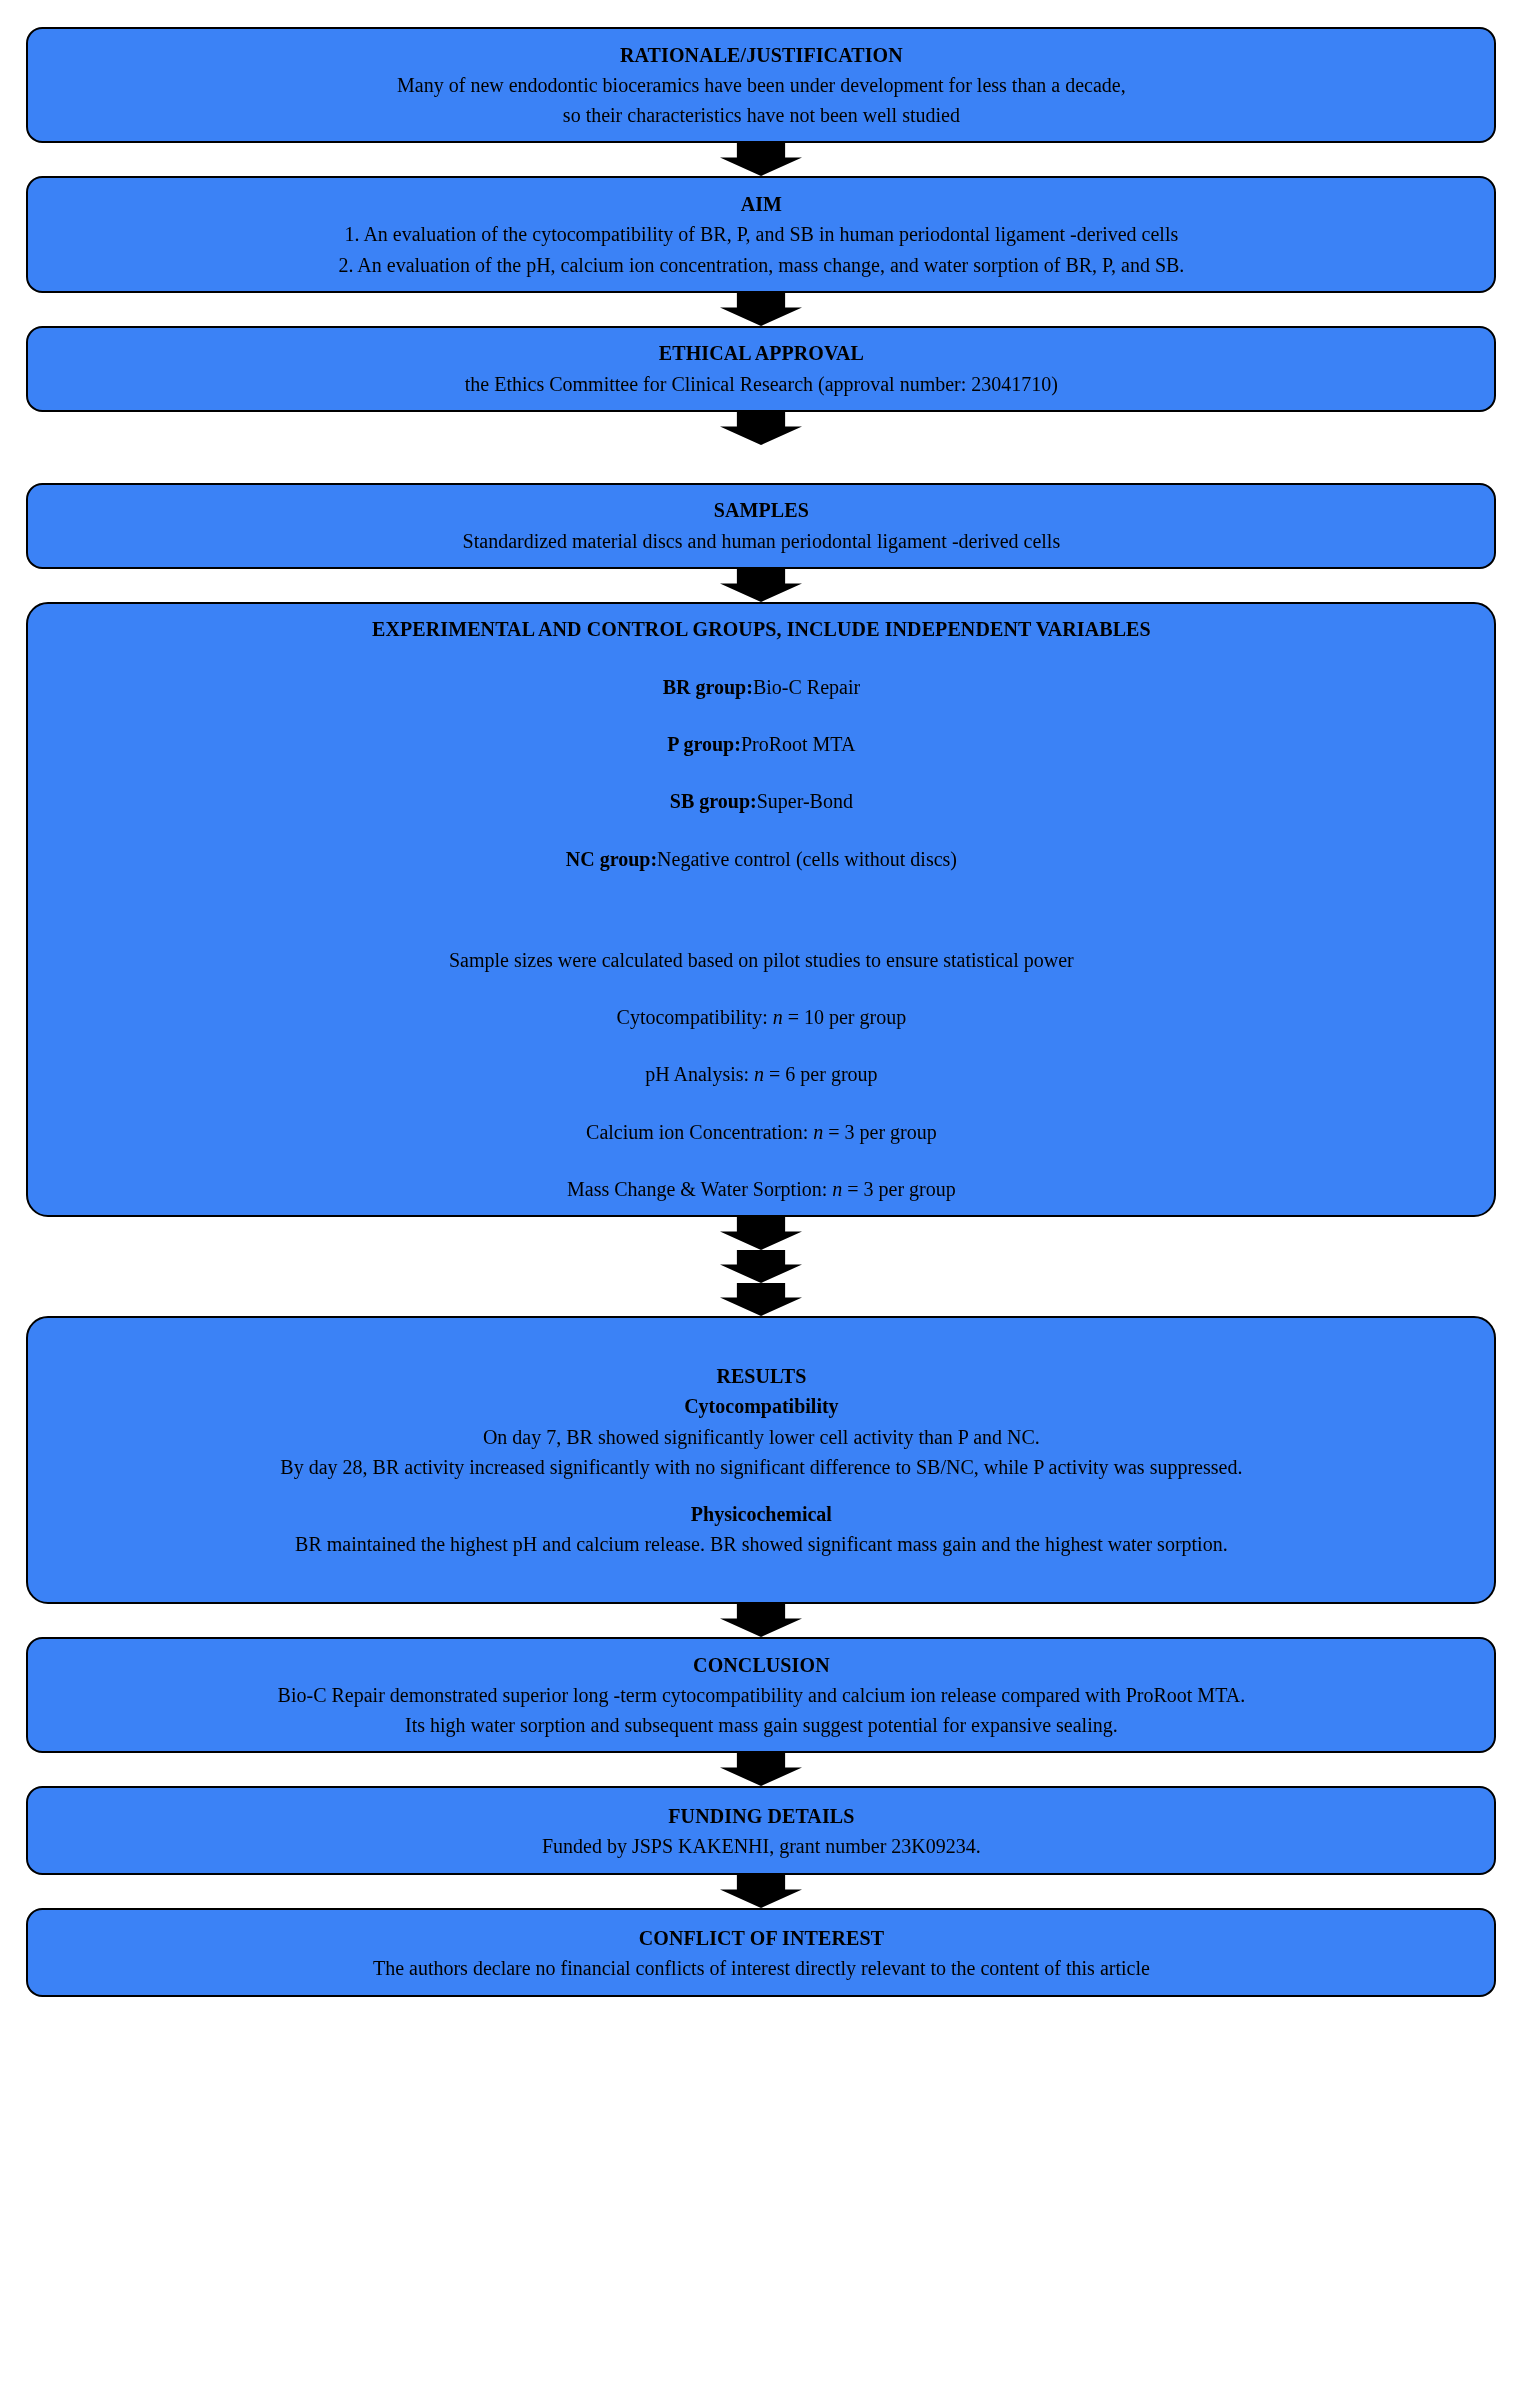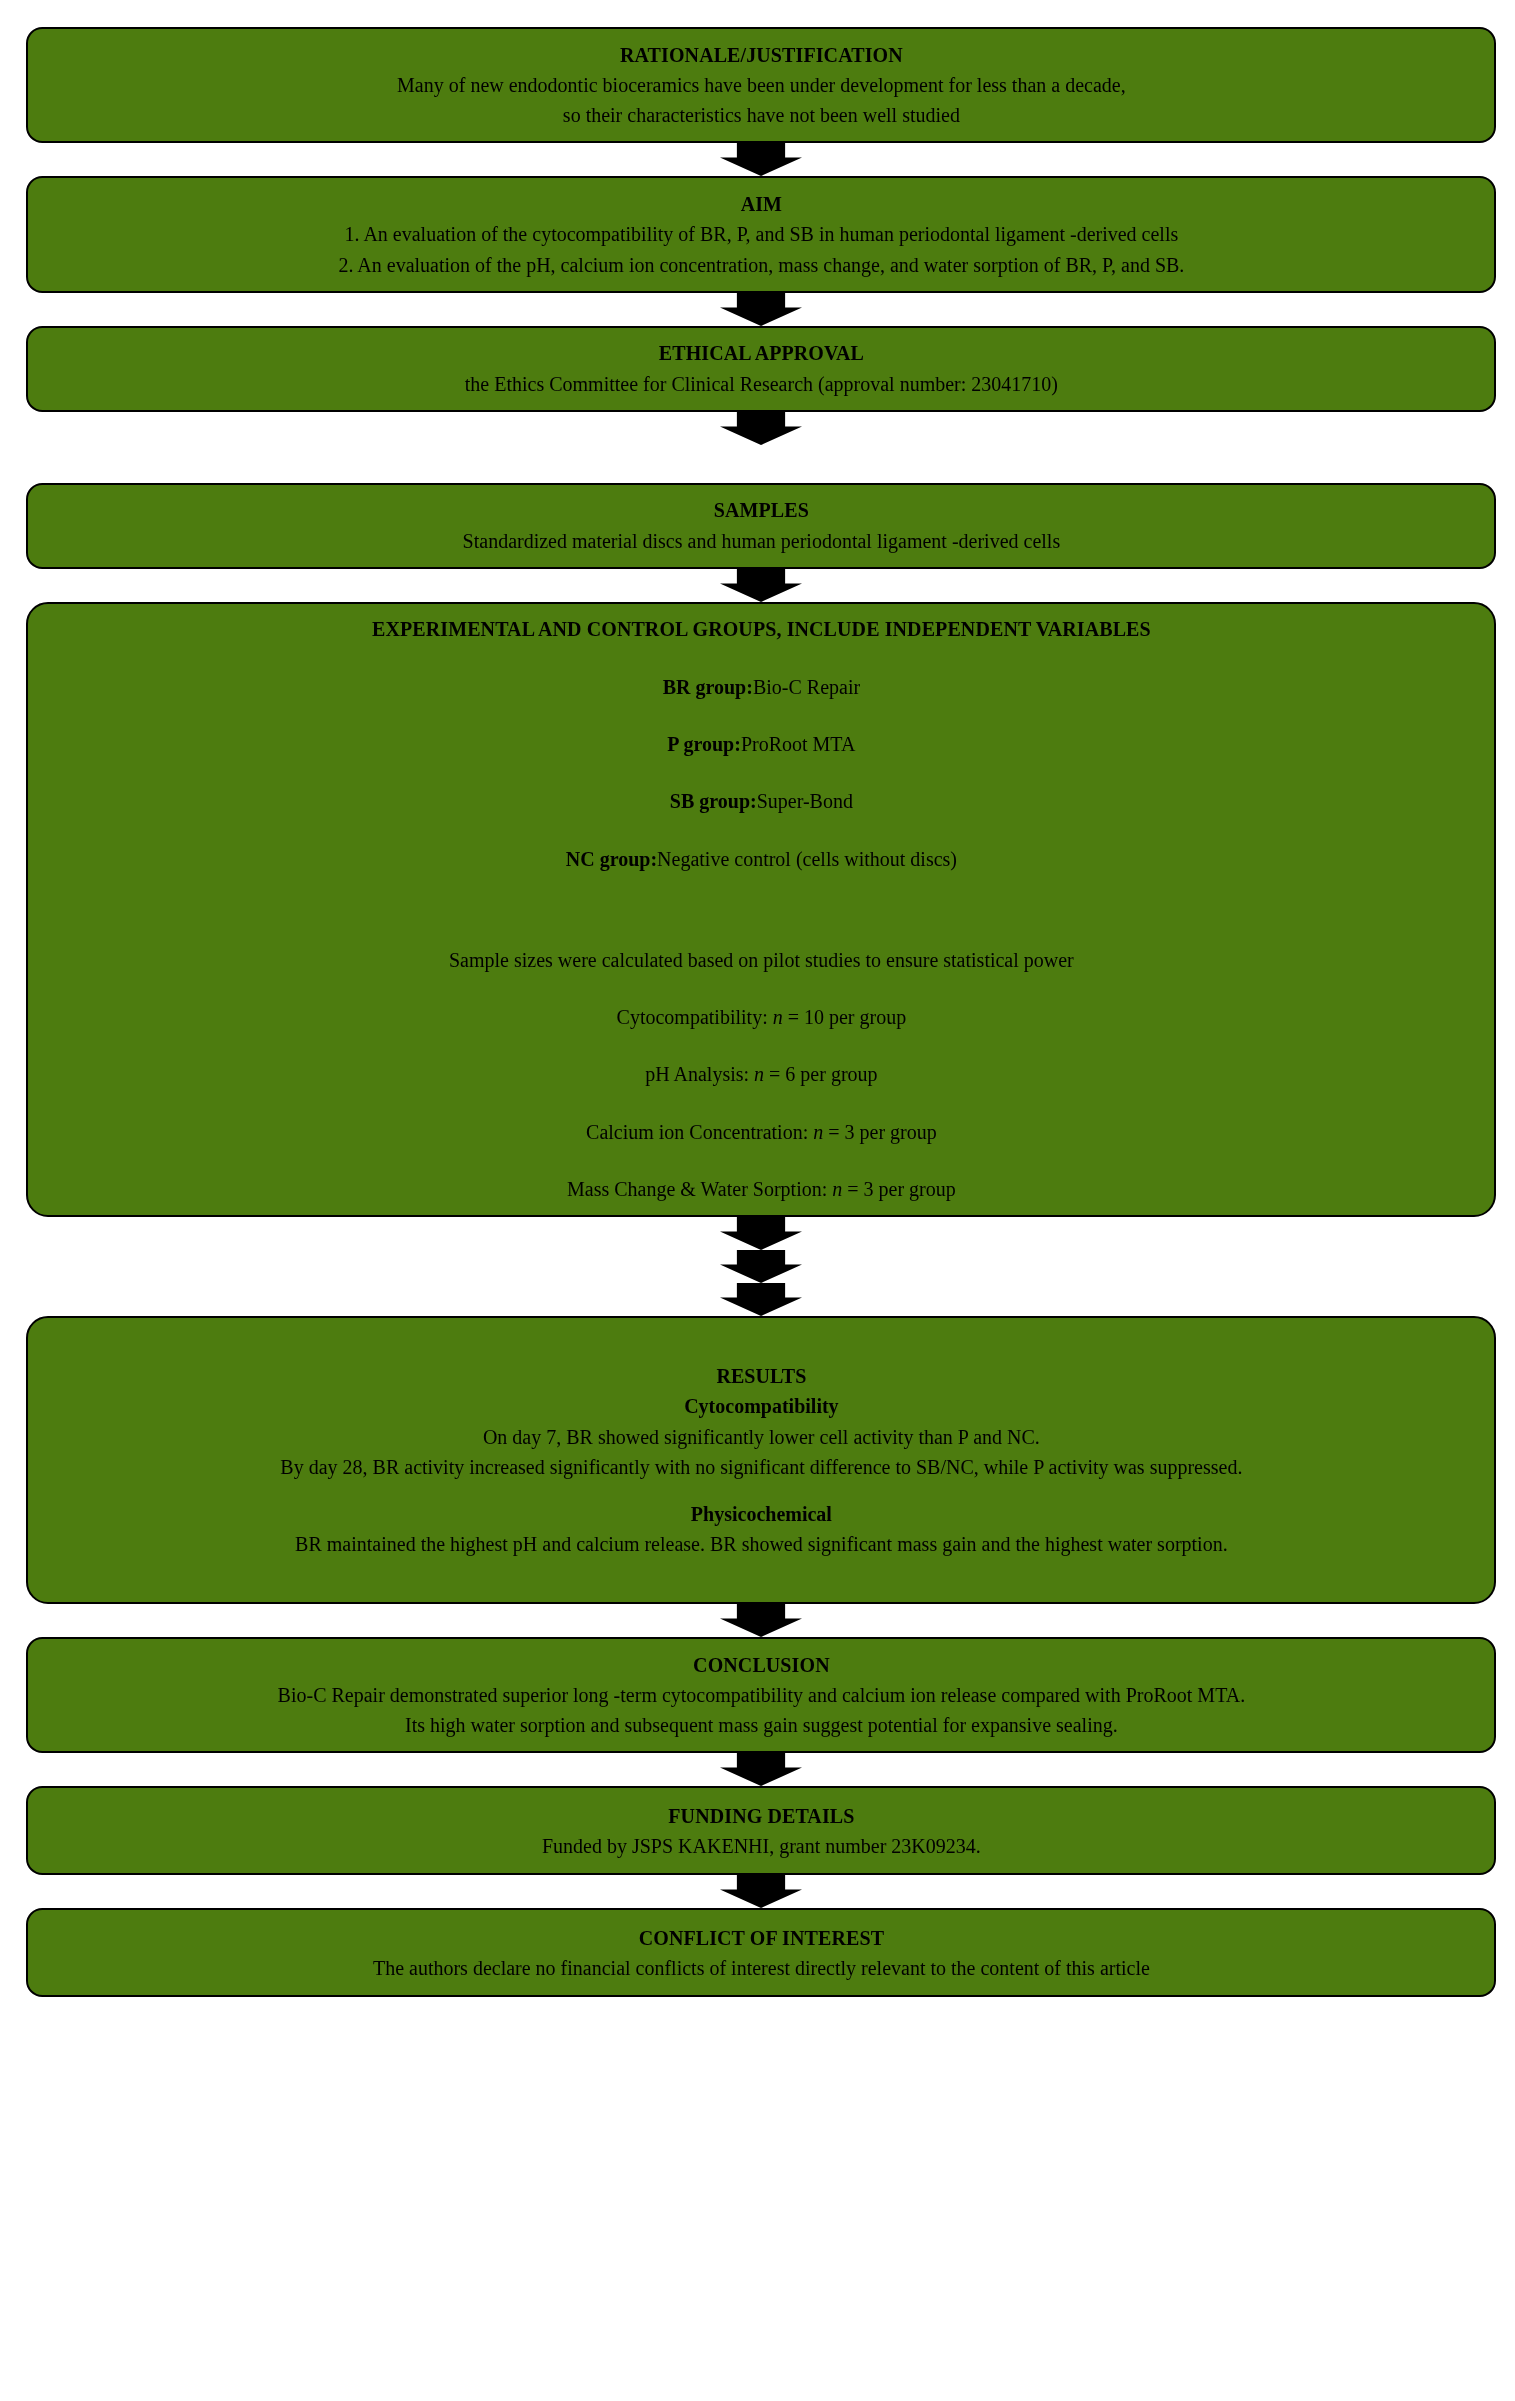--- a/index.html
+++ b/index.html
@@ -29,21 +29,21 @@
     top: 27px;
     width: 1470px;
     display: flex;
     flex-direction: column;
     align-items: stretch;
   }
 
   .node {
     border: 2.9px solid #000000;
     border-radius: 16.3px;
-    background: #4d7c0f;
+    background: #3b82f6;
     box-sizing: border-box;
     display: flex;
     flex-direction: column;
     justify-content: center;
     align-items: center;
     padding: 10.6px 19px;
     text-align: center;
   }
 
   .node.tall { border-radius: 22px; }

